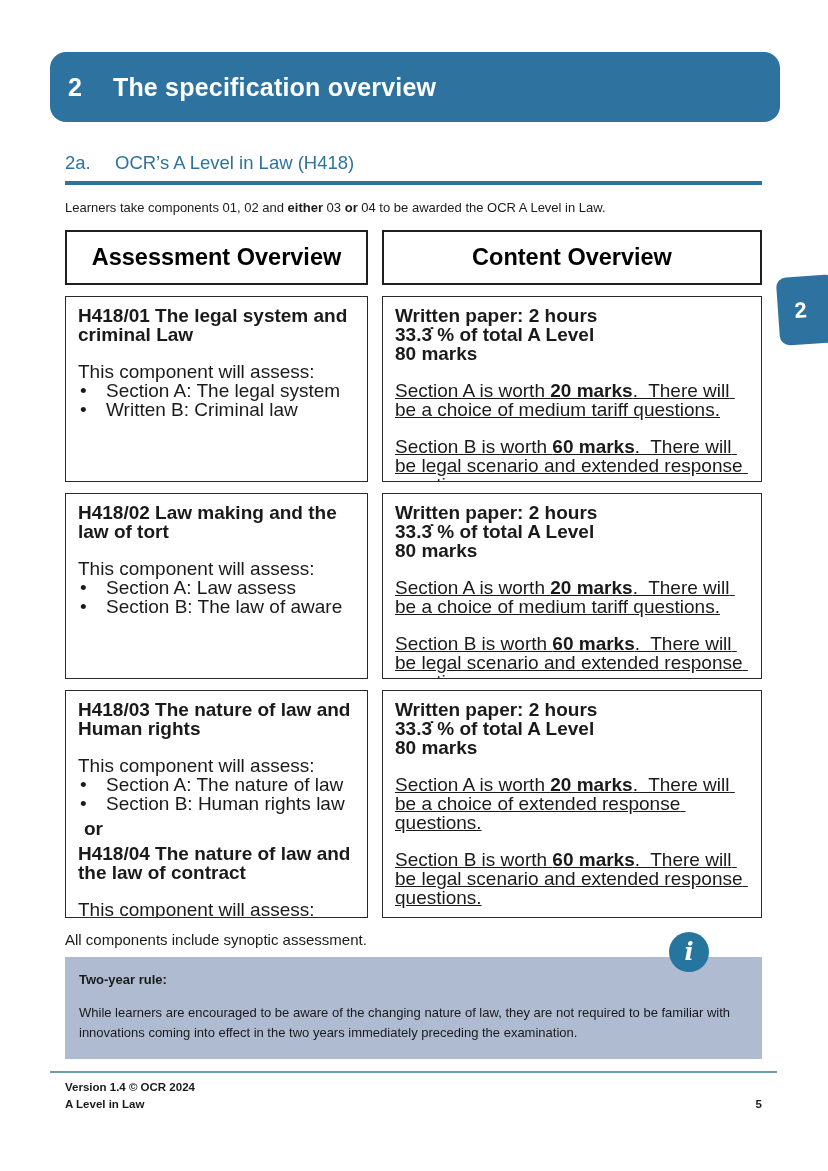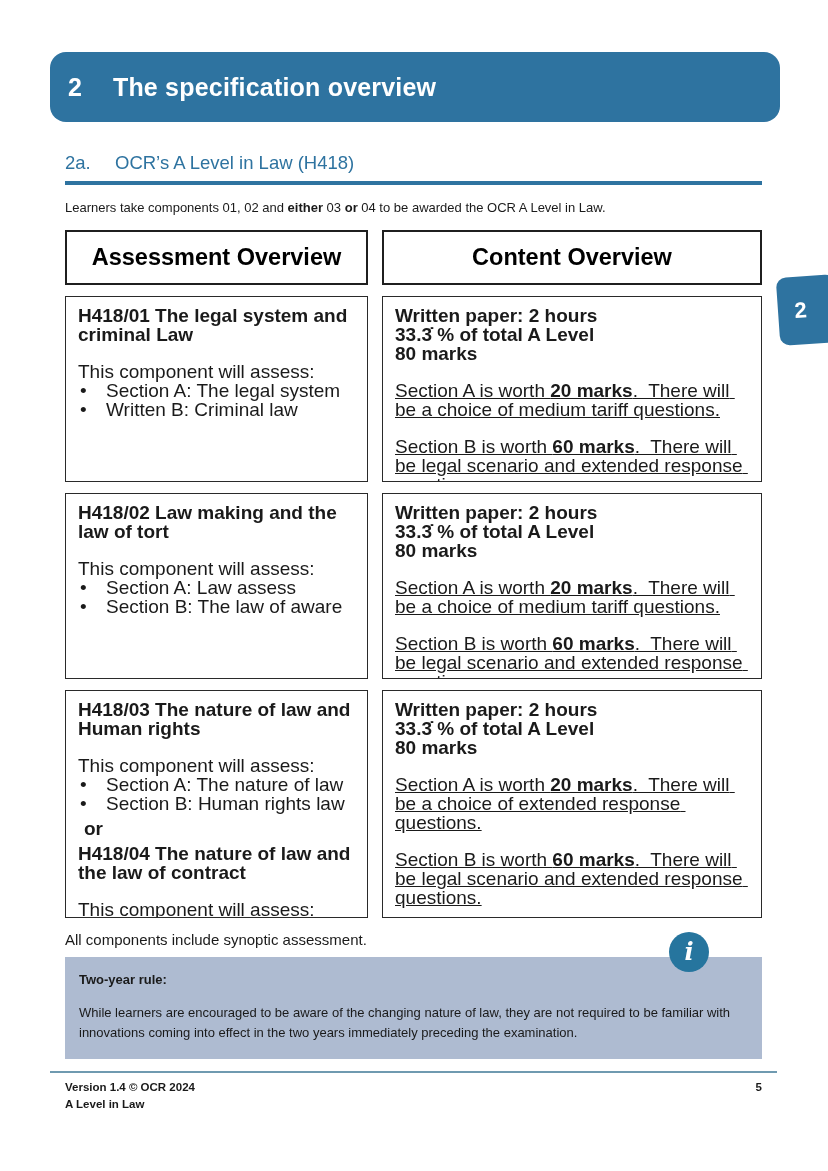--- a/index.html
+++ b/index.html
@@ -67,21 +67,21 @@
   .info-icon{
     position:absolute;top:-25px;right:53px;width:40px;height:40px;
     border-radius:50%;background:var(--info-bg);color:#fff;
     display:flex;align-items:center;justify-content:center;
     font-family:"DejaVu Serif","Liberation Serif",serif;
     font-style:italic;font-weight:bold;font-size:24px;
   }
   .footer-rule{margin:12px 0 0 50px;width:727px;height:2.5px;background:var(--footer-rule);}
   .footer{
     margin:6px 66px 0 65px;display:flex;justify-content:space-between;
-    align-items:flex-start;font-size:11.5px;font-weight:bold;line-height:17px;
+    align-items:flex-end;font-size:11.5px;font-weight:bold;line-height:17px;
   }
 </style>
 </head>
 <body>
 
 <div class="banner">
   <span class="num">2</span>
   <span class="ttl">The specification overview</span>
 </div>
 

